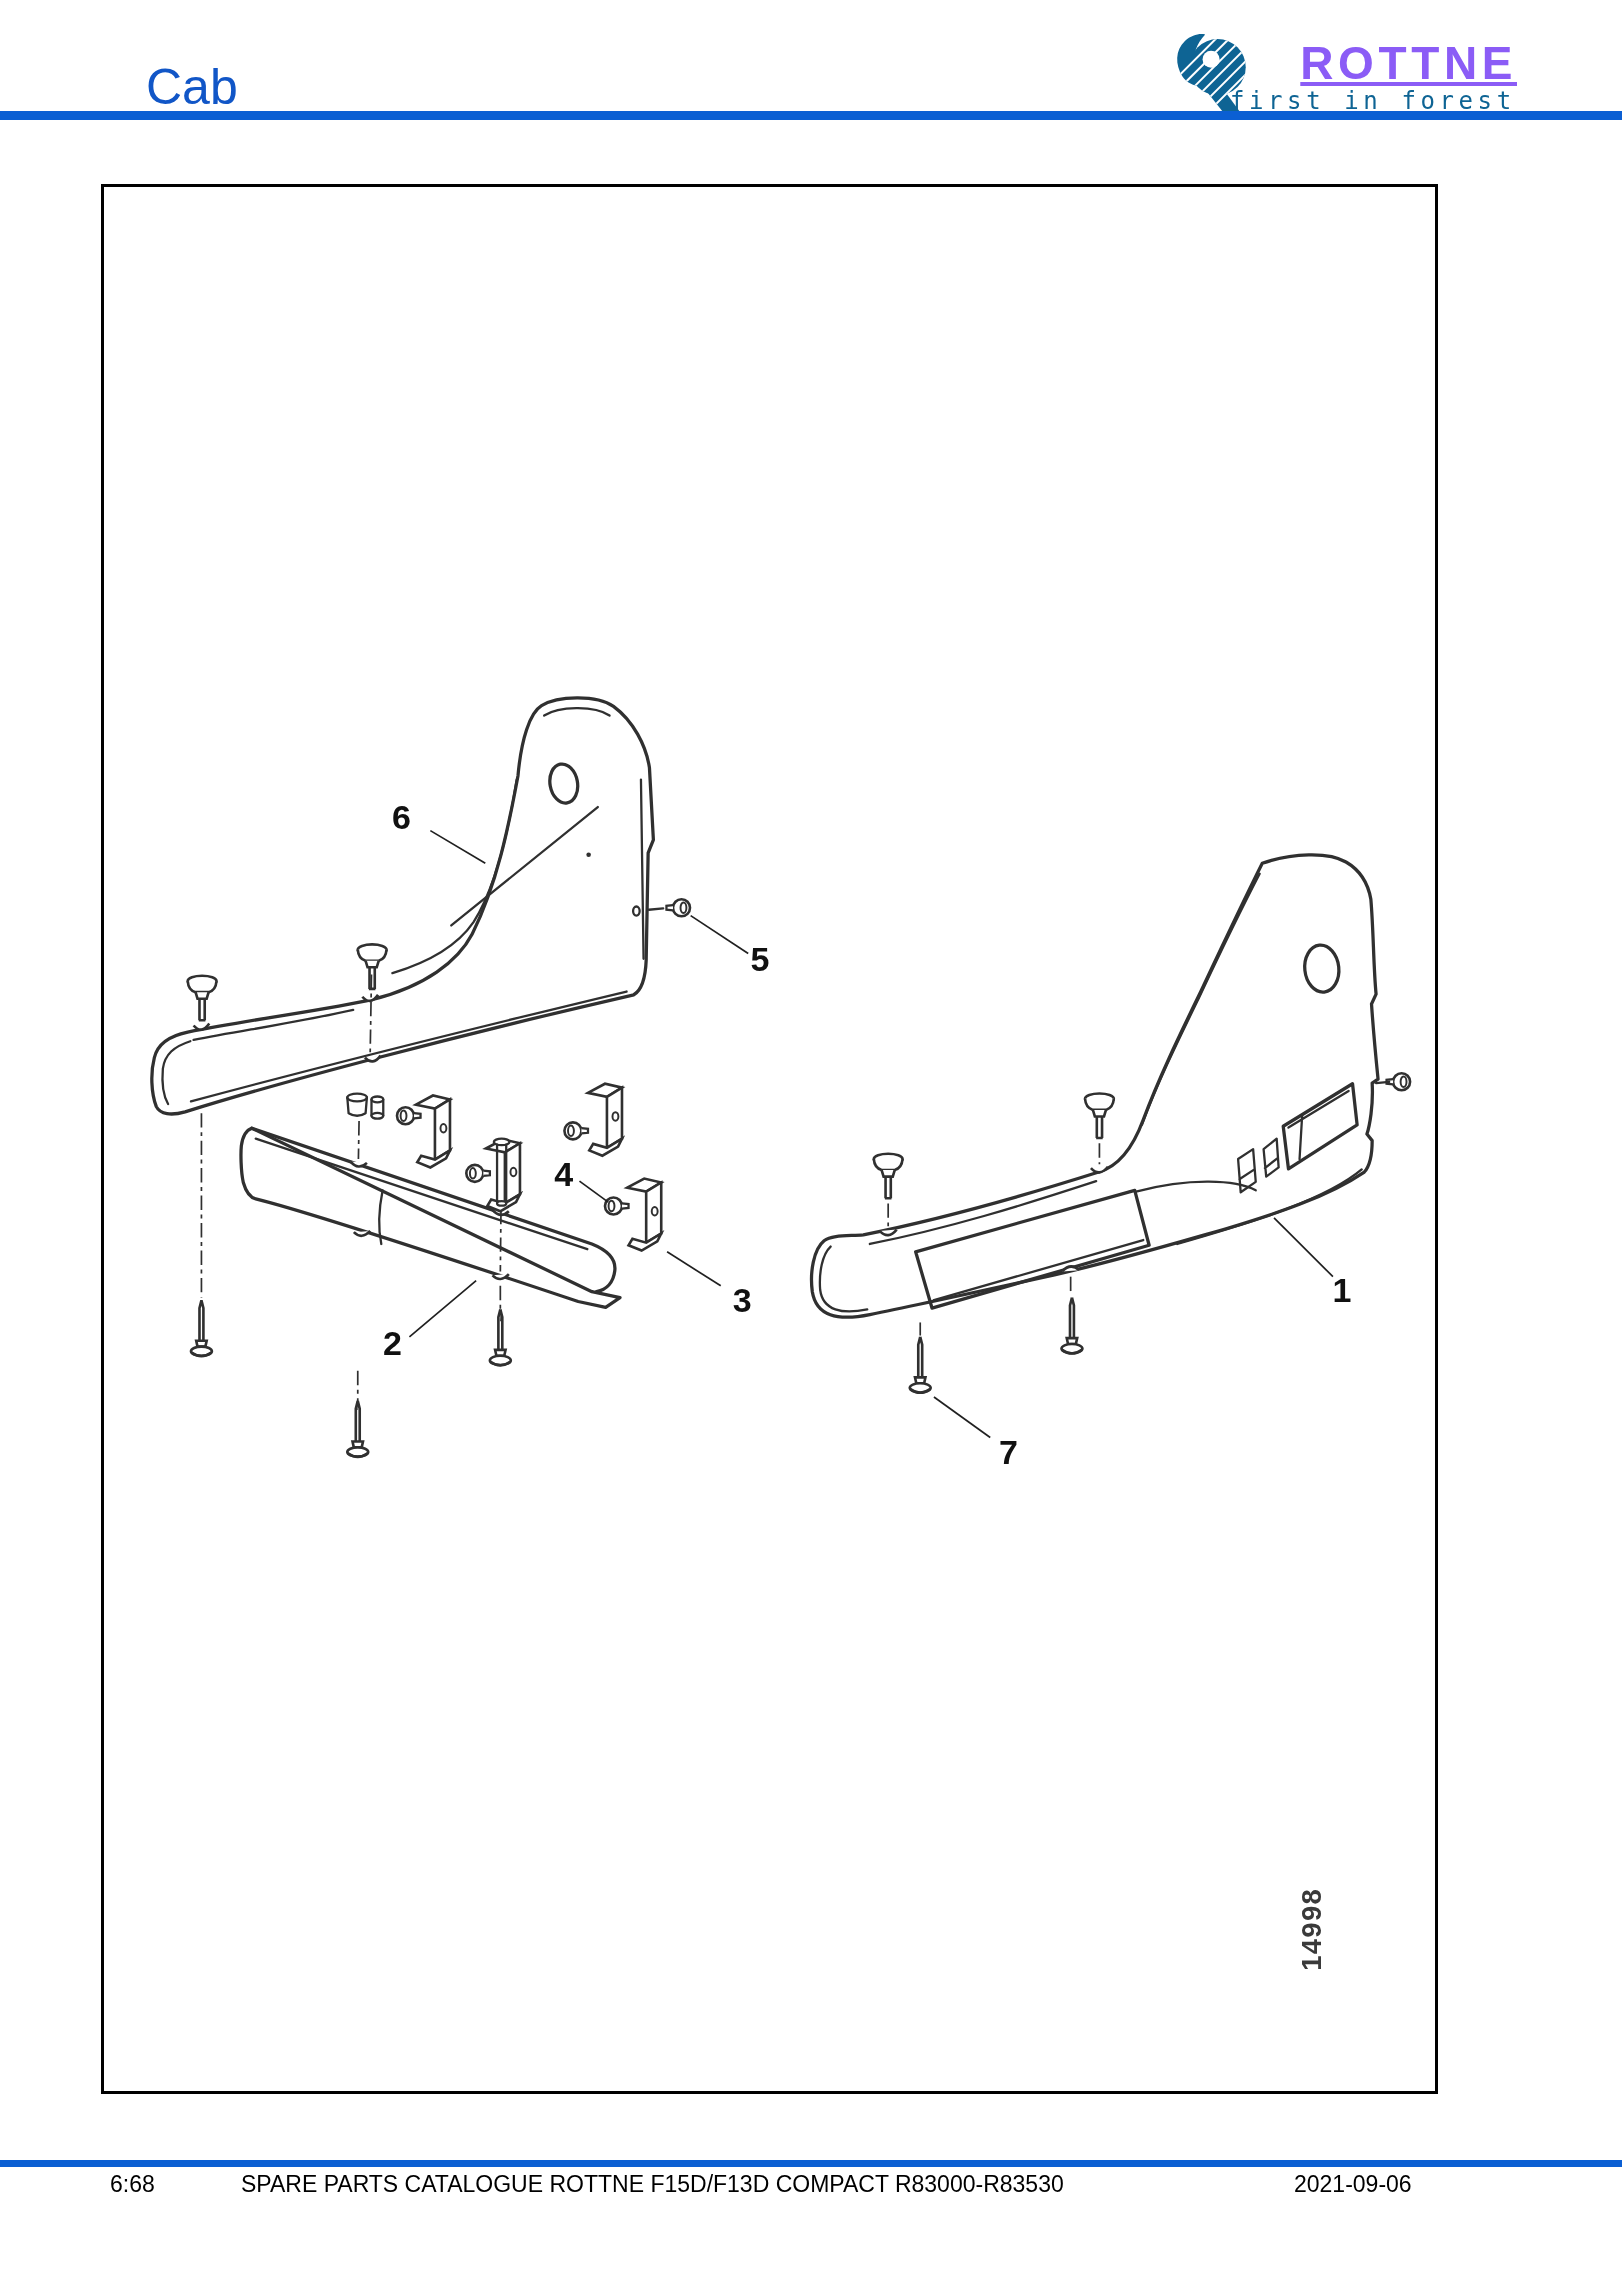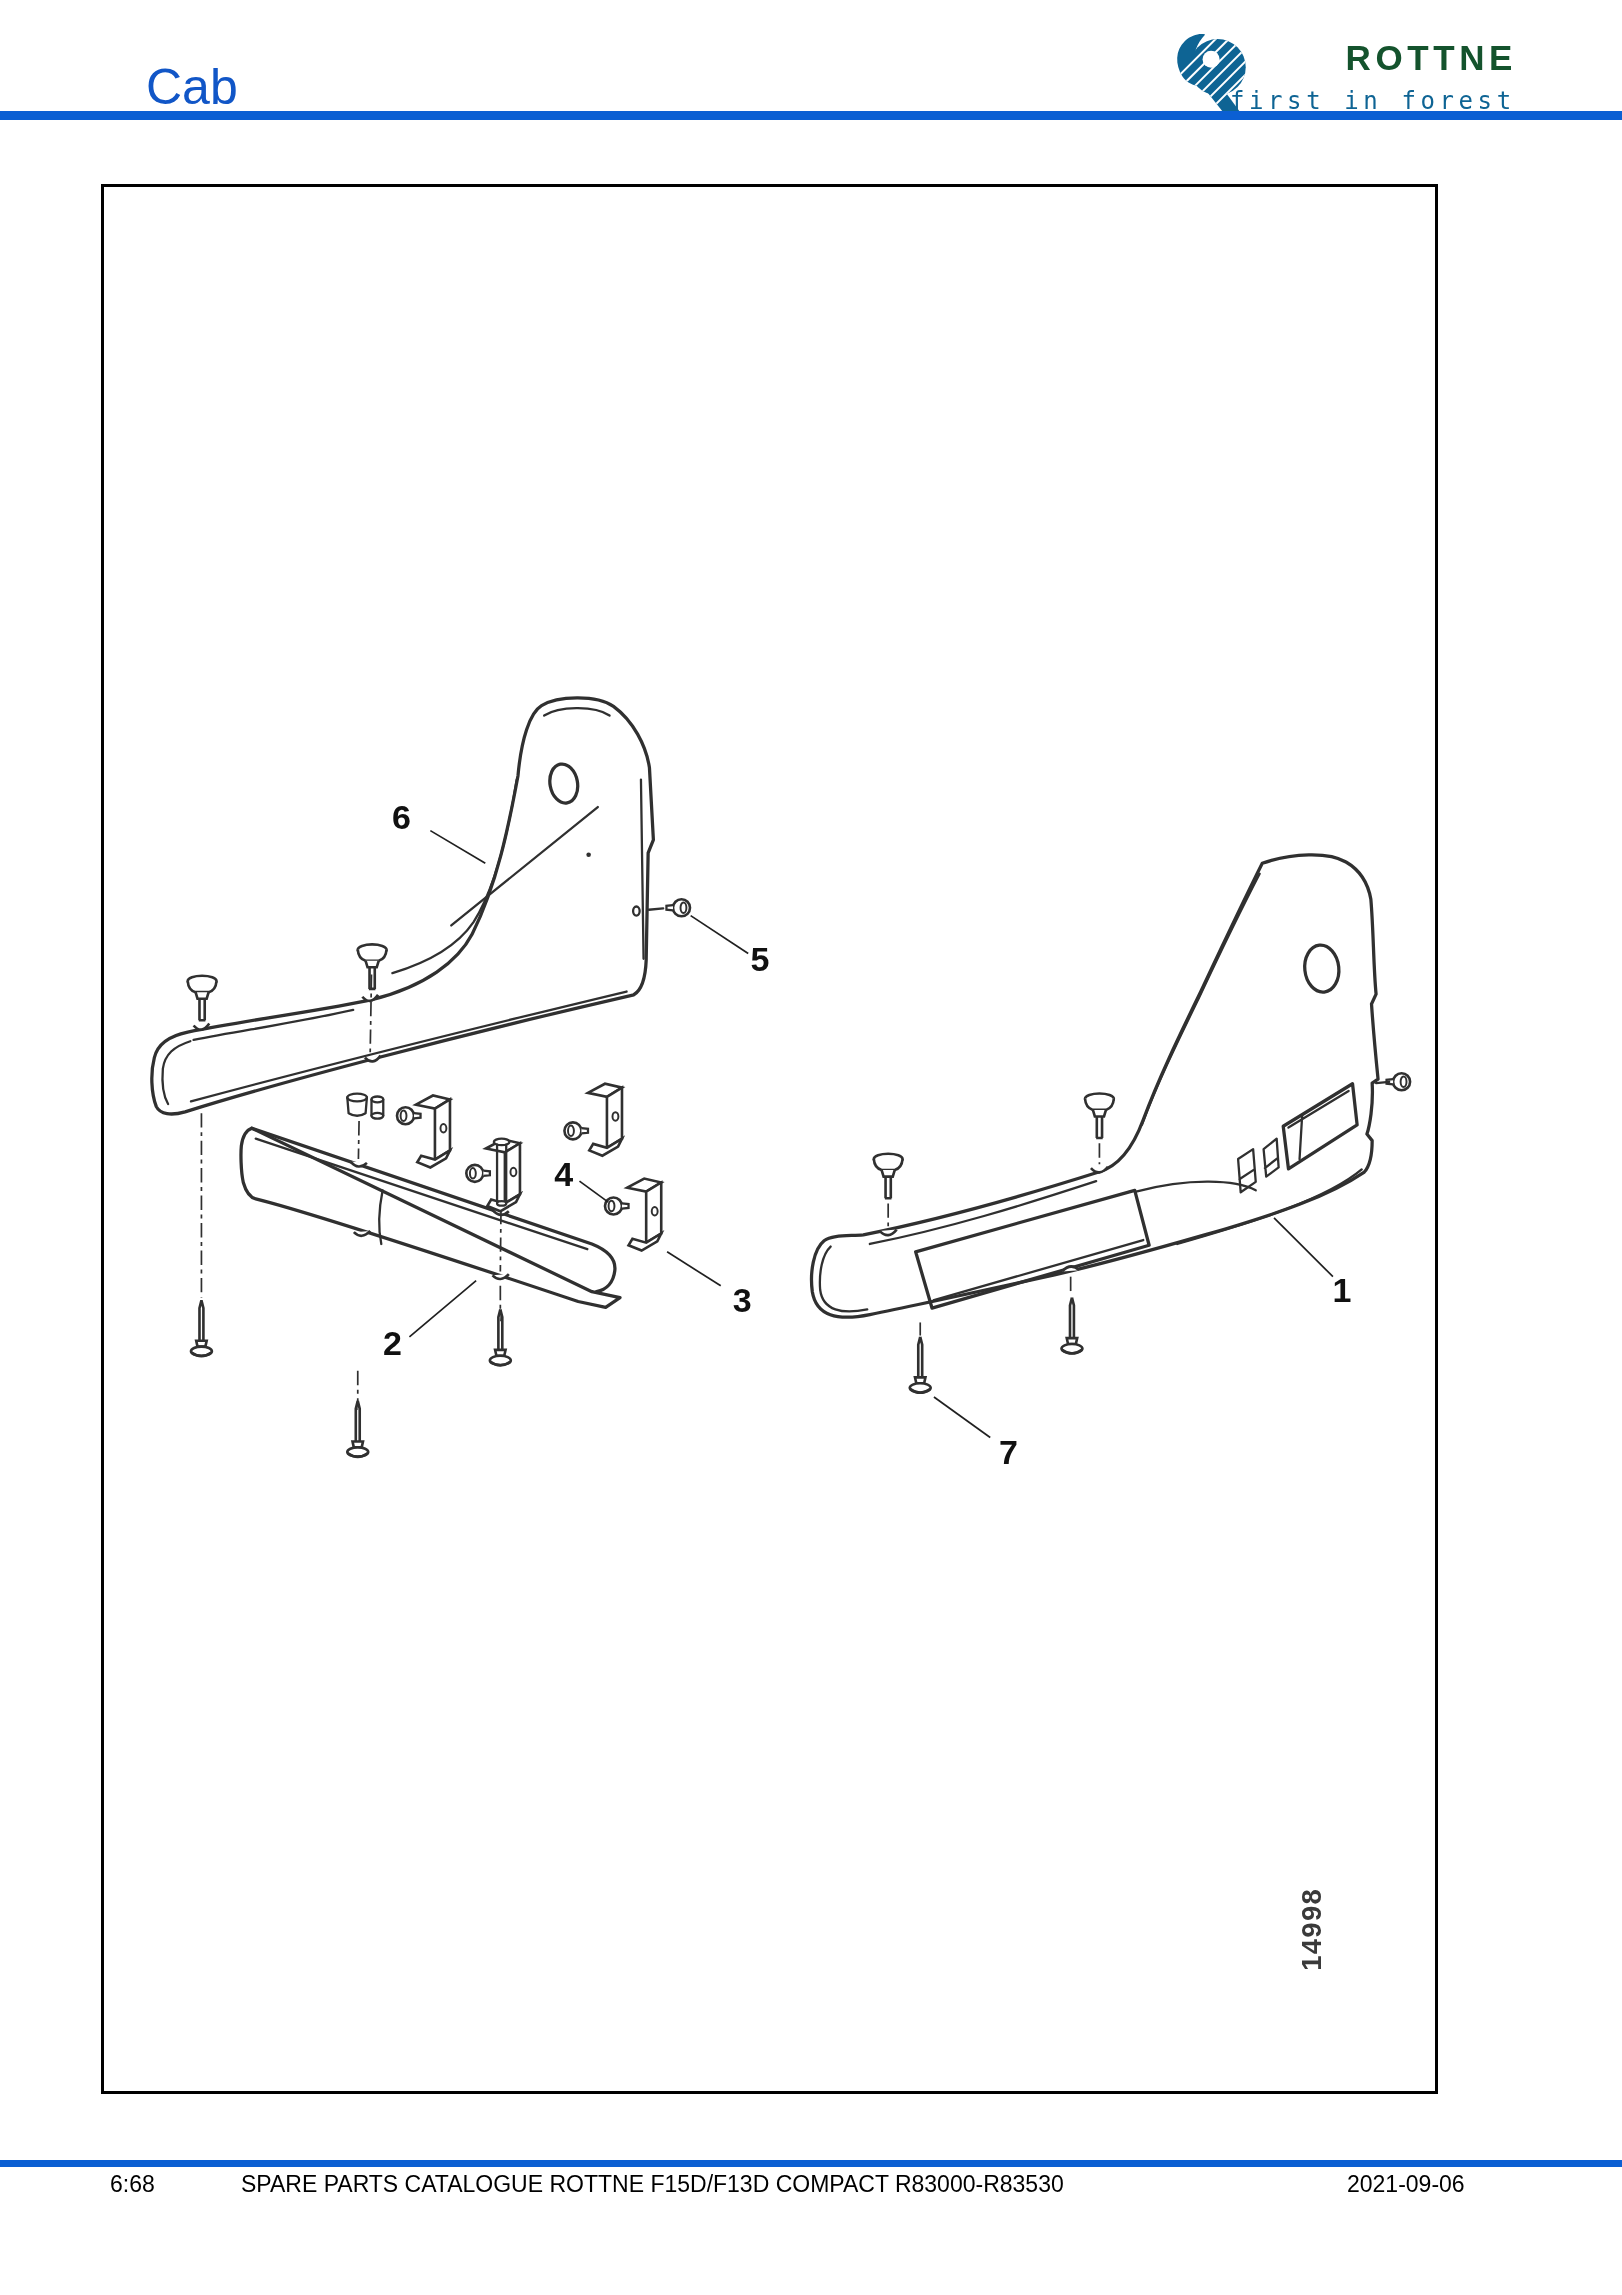--- a/index.html
+++ b/index.html
@@ -6,30 +6,30 @@
   body{width:1622px;height:2295px;position:relative;font-family:"Liberation Sans",sans-serif;overflow:hidden;}
   .abs{position:absolute;}
   
   #section-title{left:118px;top:58px;font-size:50px;color:#1156c7;letter-spacing:0px;margin-left:28px;}
   .rule{left:0;width:1622px;height:8.5px;background:#0b5fd3;}
   #rule-top{top:111px;}
   #rule-bottom{top:2160px;height:7.2px;}
   
   #logo{left:1164px;top:33px;width:353px;height:82px;}
   #logo-mark{left:0;top:0;}
-  #logo-brand{right:0px;top:6.5px;font-size:35px;font-weight:bold;color:#14532d;letter-spacing:4.6px;position:absolute;line-height:1;}
+  #logo-brand{right:0px;top:6.5px;font-size:46px;font-weight:bold;color:#8b5cf6;letter-spacing:4.6px;position:absolute;line-height:1;text-decoration:underline;}
   #logo-tagline{right:1.3px;top:54px;font-size:24px;color:#0e6494;letter-spacing:4.6px;position:absolute;font-family:"DejaVu Sans Mono",monospace;}
   
   #figure-frame{left:101px;top:184px;width:1337px;height:1910px;border:3.3px solid #000;box-sizing:border-box;background:#fff;}
   #drawing{left:0;top:0;width:1622px;height:2295px;}
   
   .footer-text{top:2172px;font-size:23px;color:#000;line-height:1.1;}
   #footer-page{left:110px;}
   #footer-title{left:241px;}
-  #footer-date{left:1347px;text-align:center;}
+  #footer-date{left:1294px;text-align:center;}
   
   .ln{fill:none;stroke:#303030;stroke-width:5;stroke-linecap:round;stroke-linejoin:round;}
   .ln2{fill:none;stroke:#303030;stroke-width:3.5;stroke-linecap:round;stroke-linejoin:round;}
   .fillw{fill:#ffffff;stroke:#303030;stroke-width:3.5;stroke-linejoin:round;}
   .dash{fill:none;stroke:#303030;stroke-width:2.6;stroke-dasharray:22 7 6 7;}
   .leader{fill:none;stroke:#202020;stroke-width:2.6;}
   .callout{font-family:"Liberation Sans",sans-serif;font-size:52px;font-weight:bold;fill:#111;text-anchor:middle;}
   .fignum{font-family:"Liberation Sans",sans-serif;font-size:42px;font-weight:bold;fill:#3a3a3a;text-anchor:middle;letter-spacing:2px;}
   .notch{fill:#fff;stroke:#303030;stroke-width:4;}
 </style>

